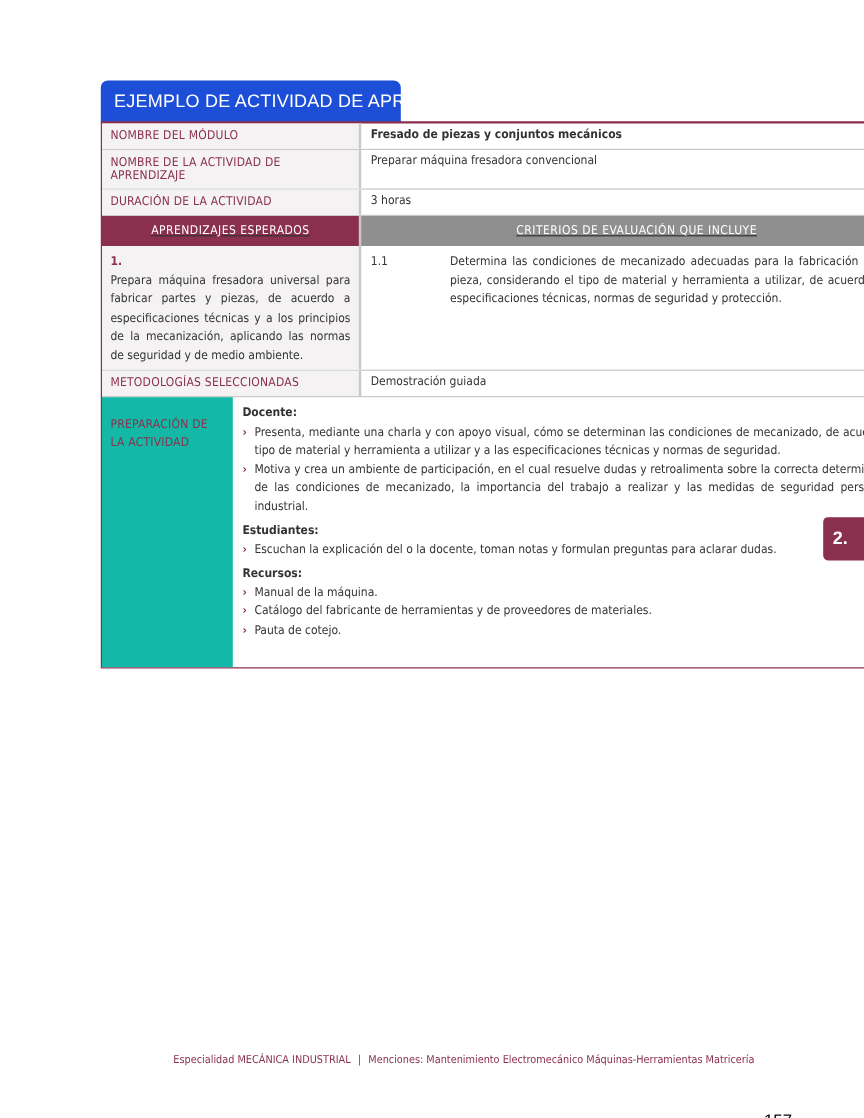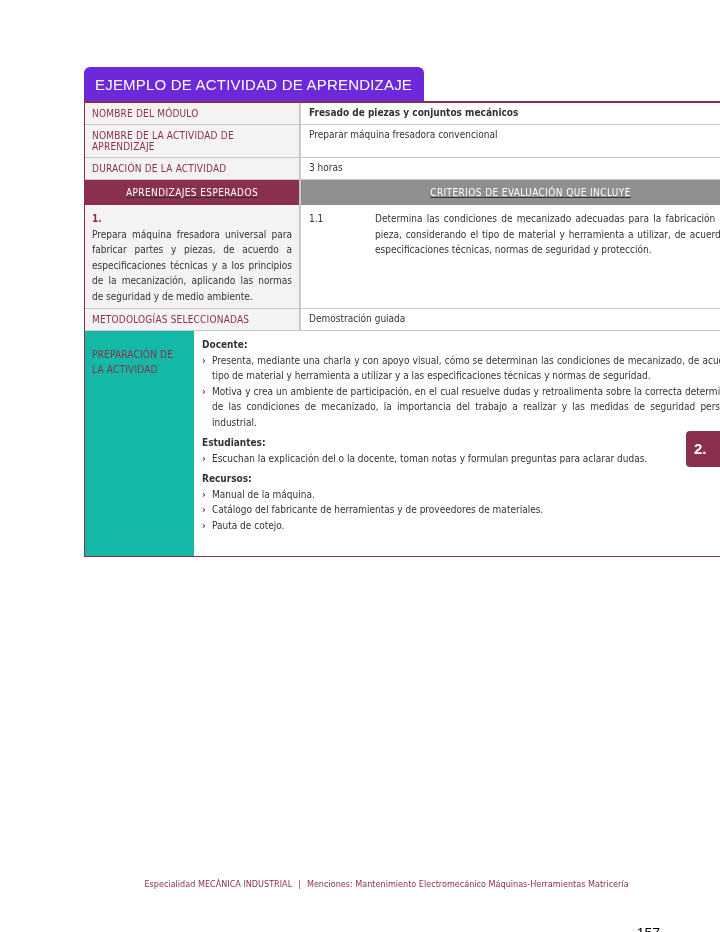--- a/index.html
+++ b/index.html
@@ -1,21 +1,21 @@
 <!DOCTYPE html>
 <html><head>
   <meta charset="utf-8">
   <style>
     * { box-sizing: border-box; margin: 0; padding: 0; }
     html, body { width: 720px; height: 932px; background: #ffffff; overflow: hidden; }
     body { position: relative; font-family: "DejaVu Sans Condensed", "Liberation Sans Narrow", "Liberation Sans", sans-serif; color: #333; }
 
     .title-tab {
-      position: absolute; left: 84px; top: 67px; width: 340px; height: 35px;
-      background: #6d28d9; border-radius: 6px 6px 0 0;
+      position: absolute; left: 84px; top: 67px; width: 250px; height: 35px;
+      background: #1d4ed8; border-radius: 6px 6px 0 0;
       color: #fff; font-size: 15px; letter-spacing: 0.2px;
       padding: 9px 0 0 11px; white-space: nowrap;
       font-family: "Liberation Sans", sans-serif;
     }
     .sheet {
       position: absolute; left: 84px; top: 101px; width: 677px;
       border: 1px solid #8a2f4e; border-top: 2px solid #8a2f4e;
     }
     .row { display: flex; border-bottom: 1px solid #c9c9c9; }
     .row:last-child { border-bottom: none; }

